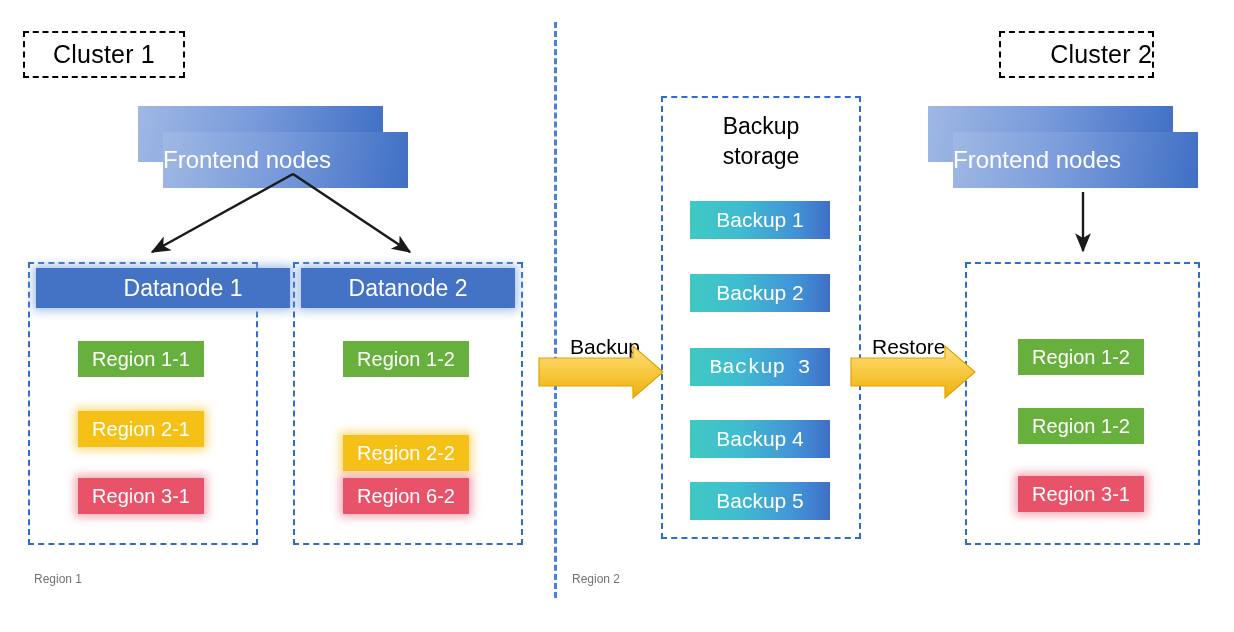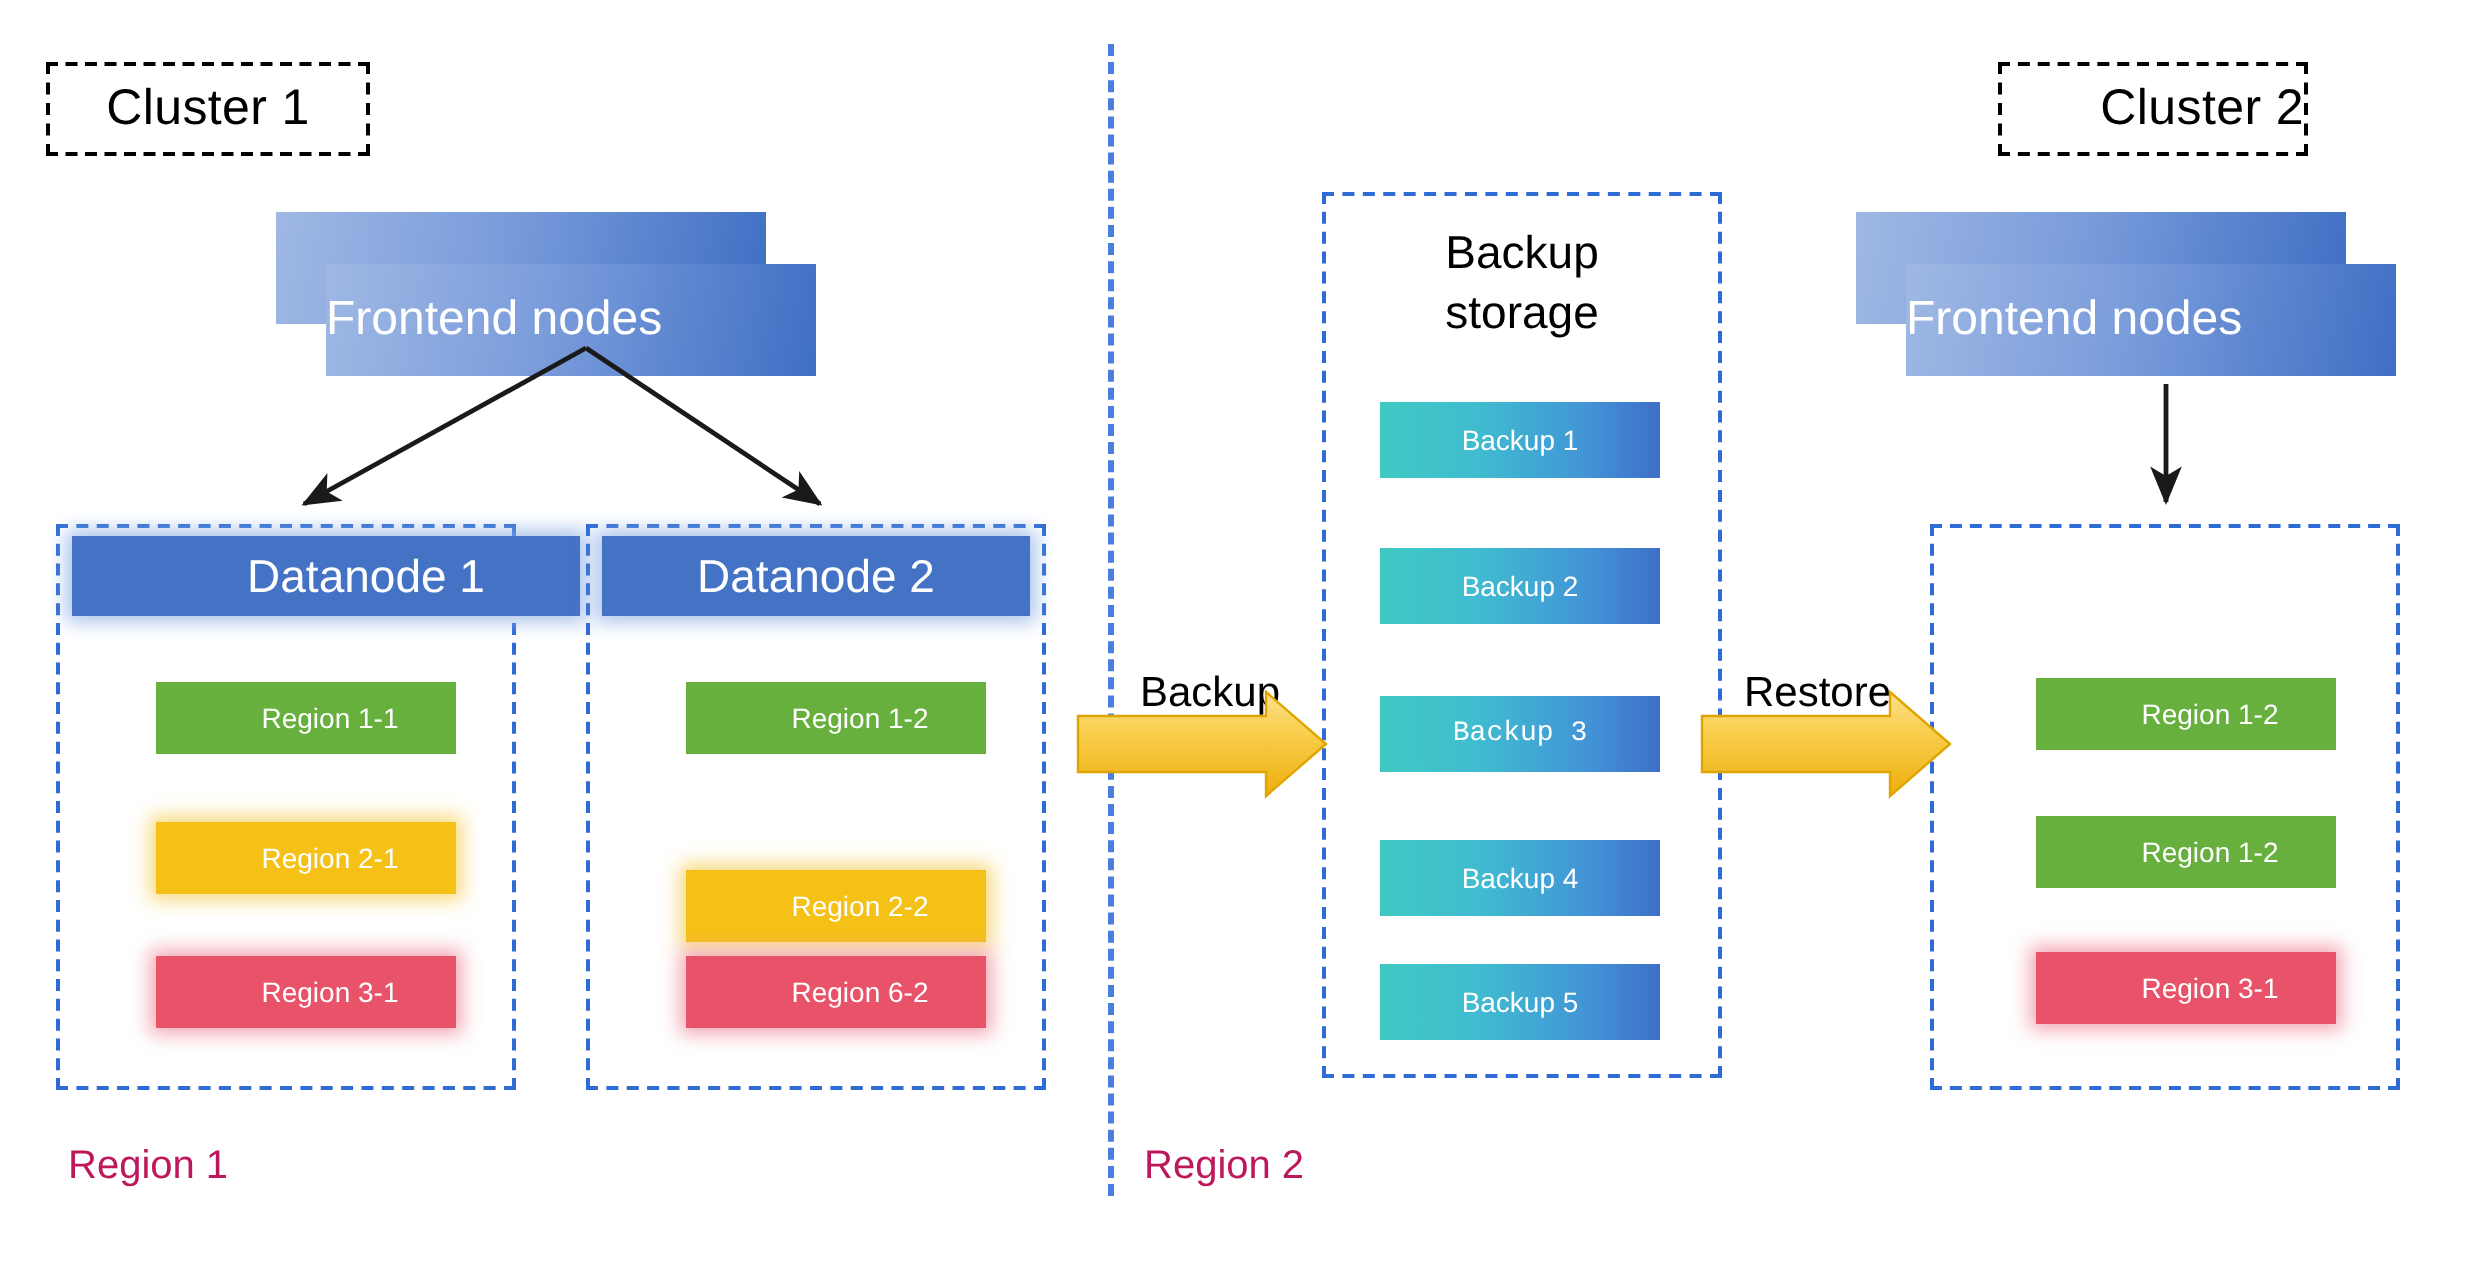--- a/index.html
+++ b/index.html
@@ -84,61 +84,60 @@
   }
 
   
   .region {
     position: absolute;
     height: 36px;
     display: flex;
     align-items: center;
     justify-content: center;
     color: #ffffff;
-    font-size: 14px;
-    white-space: nowrap;
-    padding-left: 24px;
+    font-size: 20px;
+    white-space: nowrap;
   }
   .region.green  { background: #68b03e; }
   .region.yellow { background: #f5c116; box-shadow: 0 0 9px 3px rgba(247,208,90,.8); }
   .region.red    { background: #e8536a; box-shadow: 0 0 9px 3px rgba(240,150,165,.85); }
 
   
   .storage-title {
     position: absolute;
     text-align: center;
     color: #000000;
     font-size: 23px;
     line-height: 30px;
   }
 
   
   .backup-chip {
     position: absolute;
     height: 38px;
     background: linear-gradient(90deg, #3fc9c2 0%, #40bcd0 35%, #4293d6 75%, #3f6fc8 100%);
     color: #ffffff;
-    font-size: 14px;
+    font-size: 21px;
     display: flex;
     align-items: center;
     justify-content: center;
     white-space: nowrap;
   }
 
   
   .divider {
     position: absolute;
     border-left: 3px dashed #4a7fe0;
   }
 
   
   .plain-label {
     position: absolute;
-    color: #be185d;
-    font-size: 20px;
+    color: #737373;
+    font-size: 12px;
     white-space: nowrap;
   }
   .flow-label {
     position: absolute;
     color: #000000;
     font-size: 21px;
     white-space: nowrap;
   }
 
   

